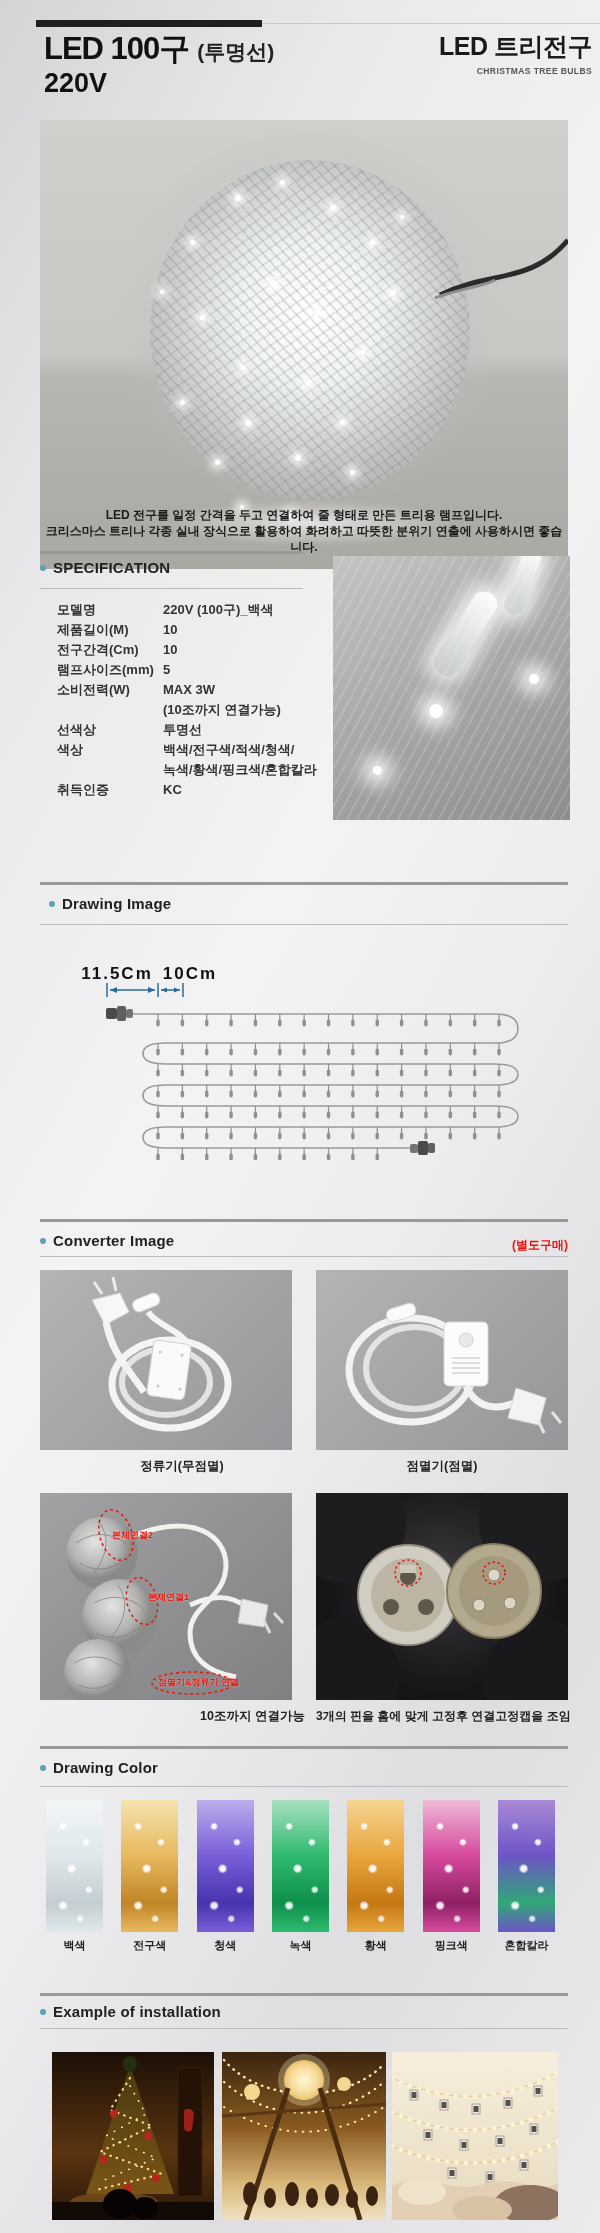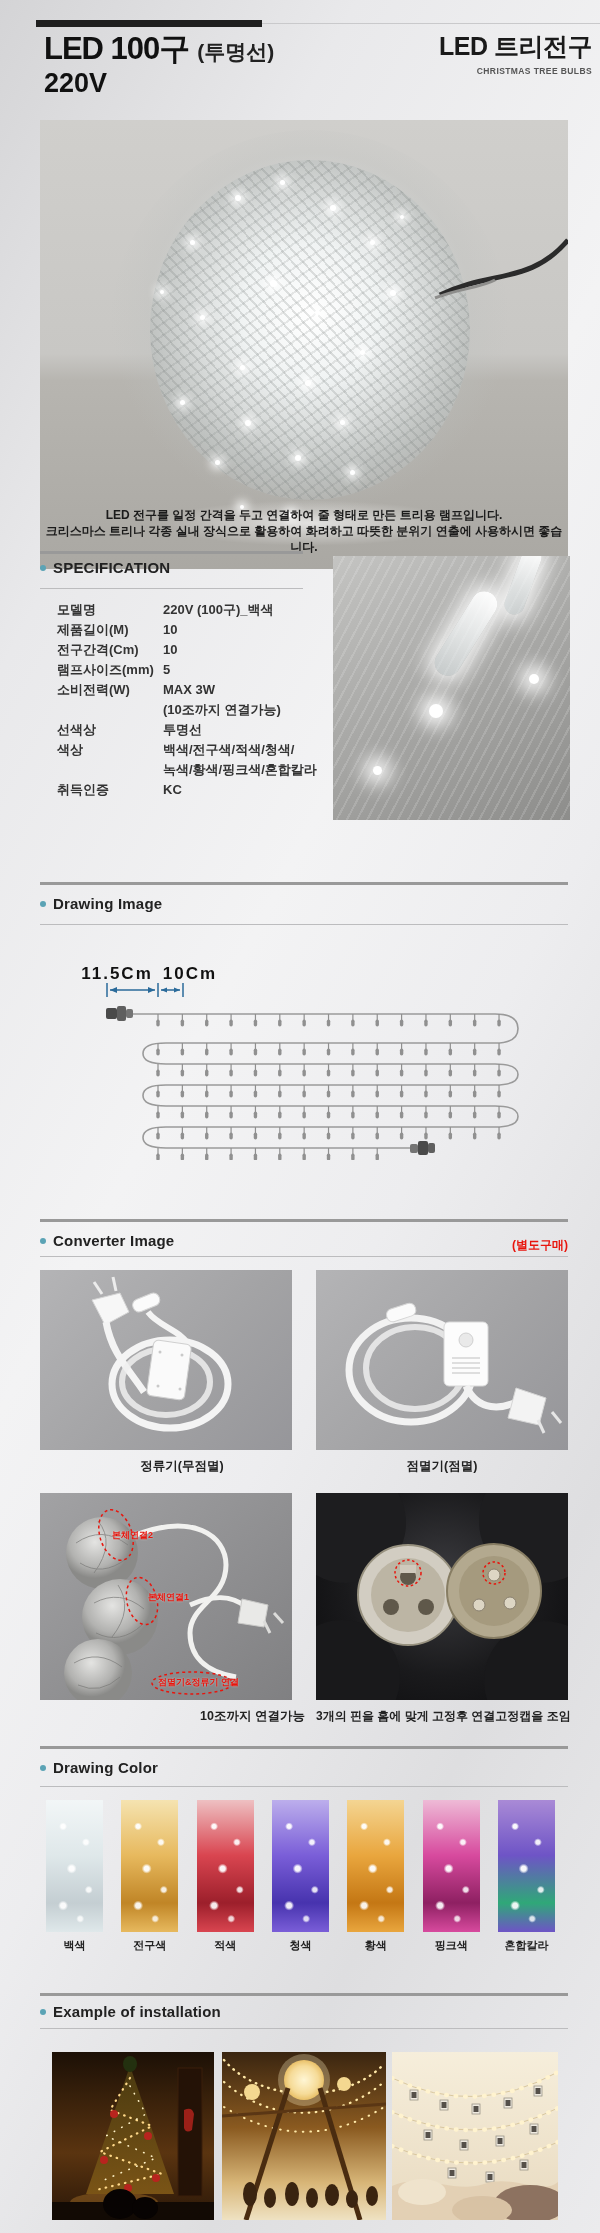--- a/index.html
+++ b/index.html
@@ -190,21 +190,21 @@
 
   <div class="abs spec-photo">
     <div class="bulb-shape" style="left:120px;top:30px;width:26px;height:95px;transform:rotate(32deg);"></div>
     <div class="bulb-shape" style="left:180px;top:-10px;width:20px;height:70px;transform:rotate(20deg);"></div>
     <div class="glow-dot" style="left:96px;top:148px;width:14px;height:14px;"></div>
     <div class="glow-dot" style="left:196px;top:118px;width:10px;height:10px;"></div>
     <div class="glow-dot" style="left:40px;top:210px;width:9px;height:9px;"></div>
   </div>
 
   <div class="abs rule-thick" style="left:40px;top:882px;width:528px;"></div>
-  <div class="abs sec-head" style="left:40px;top:895px;">
+  <div class="abs sec-head" style="left:49px;top:895px;">
     <span class="sec-dot"></span>
     <span>Drawing Image</span>
   </div>
   <div class="abs rule-thin" style="left:40px;top:924px;width:528px;"></div>
 
   <svg class="abs" style="left:40px;top:945px;" width="528" height="215" viewBox="0 0 528 215">
     <text x="77" y="34" text-anchor="middle" font-size="17" font-weight="bold" letter-spacing="2" fill="#111">11.5Cm</text>
     <text x="150" y="34" text-anchor="middle" font-size="17" font-weight="bold" letter-spacing="2" fill="#111">10Cm</text>
     <g stroke="#2a6a9a" stroke-width="1.5">
       <line x1="67" y1="38" x2="67" y2="52"></line>
@@ -547,26 +547,26 @@
   <div class="abs swatches">
     <div class="swatch">
         <div class="swatch-img" style="background: linear-gradient(rgb(242, 246, 247) 0%, rgb(223, 232, 234) 42%, rgb(196, 206, 210) 78%, rgb(223, 232, 234) 100%);"></div>
         <div class="swatch-label">백색</div>
       </div>
     <div class="swatch">
         <div class="swatch-img" style="background: linear-gradient(rgb(245, 227, 176) 0%, rgb(231, 185, 94) 42%, rgb(192, 133, 38) 78%, rgb(231, 185, 94) 100%);"></div>
         <div class="swatch-label">전구색</div>
       </div>
     <div class="swatch">
-        <div class="swatch-img" style="background: linear-gradient(rgb(238, 192, 194) 0%, rgb(217, 69, 80) 42%, rgb(156, 31, 43) 78%, rgb(217, 69, 80) 100%);"></div>
-        <div class="swatch-label">적색</div>
-      </div>
-    <div class="swatch">
         <div class="swatch-img" style="background: linear-gradient(rgb(188, 174, 236) 0%, rgb(122, 94, 216) 42%, rgb(71, 51, 174) 78%, rgb(122, 94, 216) 100%);"></div>
         <div class="swatch-label">청색</div>
+      </div>
+    <div class="swatch">
+        <div class="swatch-img" style="background: linear-gradient(rgb(168, 224, 192) 0%, rgb(48, 186, 112) 42%, rgb(14, 143, 76) 78%, rgb(48, 186, 112) 100%);"></div>
+        <div class="swatch-label">녹색</div>
       </div>
     <div class="swatch">
         <div class="swatch-img" style="background: linear-gradient(rgb(244, 213, 146) 0%, rgb(233, 166, 62) 42%, rgb(196, 119, 20) 78%, rgb(233, 166, 62) 100%);"></div>
         <div class="swatch-label">황색</div>
       </div>
     <div class="swatch">
         <div class="swatch-img" style="background: linear-gradient(rgb(238, 186, 214) 0%, rgb(215, 74, 158) 42%, rgb(142, 32, 98) 78%, rgb(215, 74, 158) 100%);"></div>
         <div class="swatch-label">핑크색</div>
       </div>
     <div class="swatch">

